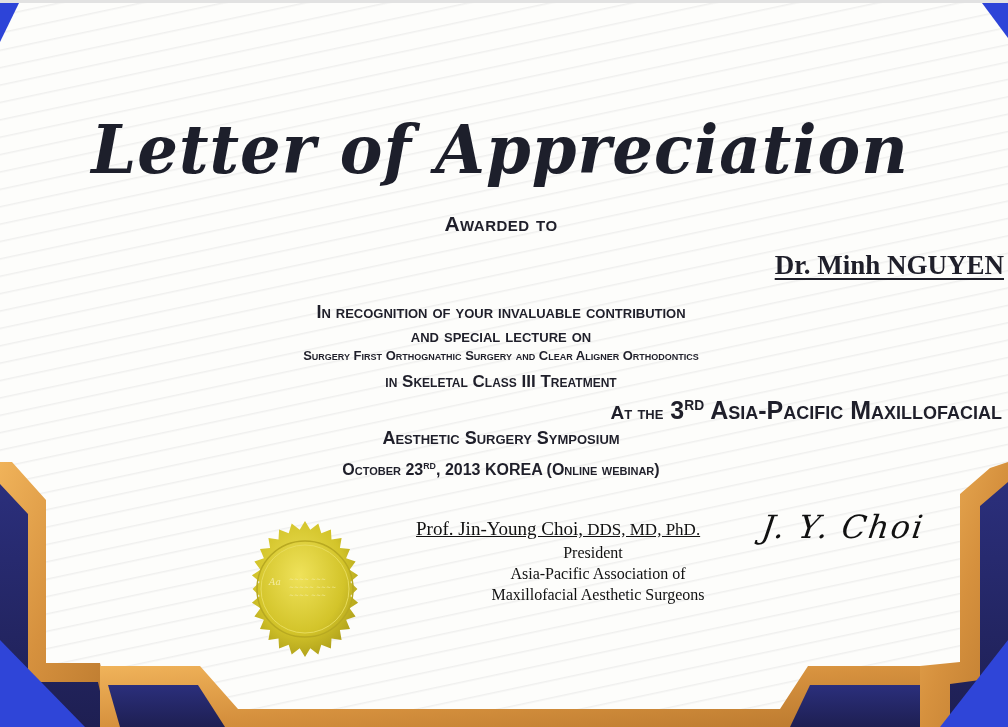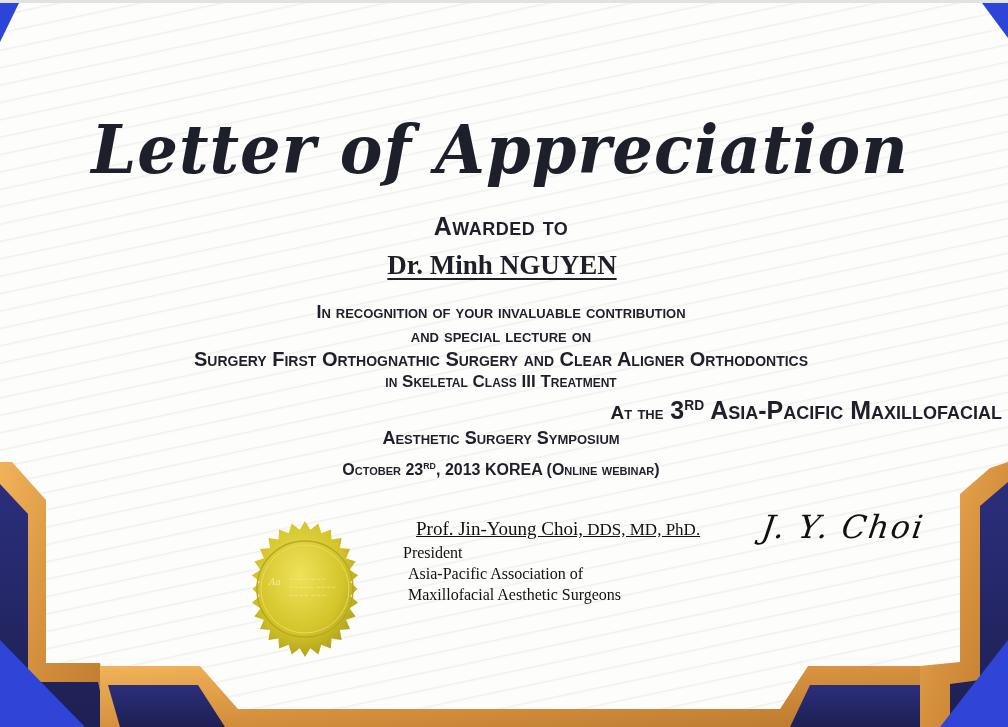--- a/index.html
+++ b/index.html
@@ -17,41 +17,41 @@
   .topbar { position:absolute; left:0; top:0; width:1008px; height:3px; background:#e2e2e2; }
   svg.frame { position:absolute; left:0; top:0; }
   .content { position:absolute; left:0; top:0; width:1008px; height:540px; color:#1f1f2a; }
   .title {
     position:absolute; left:0; width:1000px; top:112px; text-align:center;
     font-family: "DejaVu Serif", serif; font-weight: bold; font-style: italic;
     font-size: 64px; letter-spacing: 1px; color:#1d1f2b;
     transform: scaleY(1.05);
   }
   .line { position:absolute; left:0; width:1002px; text-align:center; font-weight:bold; font-variant: small-caps; }
-  .awarded { top:212px; font-size:25px; letter-spacing:0.5px; }
+  .awarded { top:212px; font-size:21px; letter-spacing:0.5px; }
   .name {
-    position:absolute; left:0; width:1004px; top:250px; text-align:center;
+    position:absolute; left:0; width:1004px; top:250px; text-align:right;
     font-family:"Liberation Serif", serif; font-weight:bold; font-size:27px;
     text-decoration: underline; text-underline-offset: 4px;
   }
   .l1 { top:302px; font-size:18px; }
   .l2 { top:326px; font-size:18px; }
-  .l3 { top:348px; font-size:20px; }
+  .l3 { top:348px; font-size:13px; }
   .l4 { top:372px; font-size:17px; }
   .l5 { top:396px; font-size:25px;text-align:right; }
   .l6 { top:428px; font-size:18px; }
   .l7 { top:461px; font-size:16px; }
   .l5 .small { font-size:19px; }
   sup { font-size:0.55em; vertical-align: 0.65em; }
   .seal { position:absolute; left:237px; top:521px; width:136px; height:136px; }
   .sig-block { position:absolute; left:400px; top:518px; width:430px; font-family:"Liberation Serif", serif; color:#111; }
   .sig-name { position:absolute; left:16px; top:0; font-size:19px; font-weight:normal; text-decoration:underline; white-space:nowrap; }
   .sig-name .deg { font-size:17px; }
   .signature { position:absolute; left:762px; top:508px; font-family:"DejaVu Serif", serif; font-style:italic; font-size:32px; color:#111; letter-spacing:2px; transform: skewX(-8deg); }
-  .role { position:absolute; left:0; width:380px; text-align:left; font-size:16px; }
+  .role { position:absolute; left:0; width:380px; text-align:center; font-size:16px; }
   .r1 { top:26px; left:3px; width:380px; }
   .r2 { top:47px; left:8px; width:380px; }
   .r3 { top:68px; left:8px; width:380px; }
 </style>
 </head>
 <body>
 
 <div class="paper"></div>
 <div class="topbar"></div>
 

